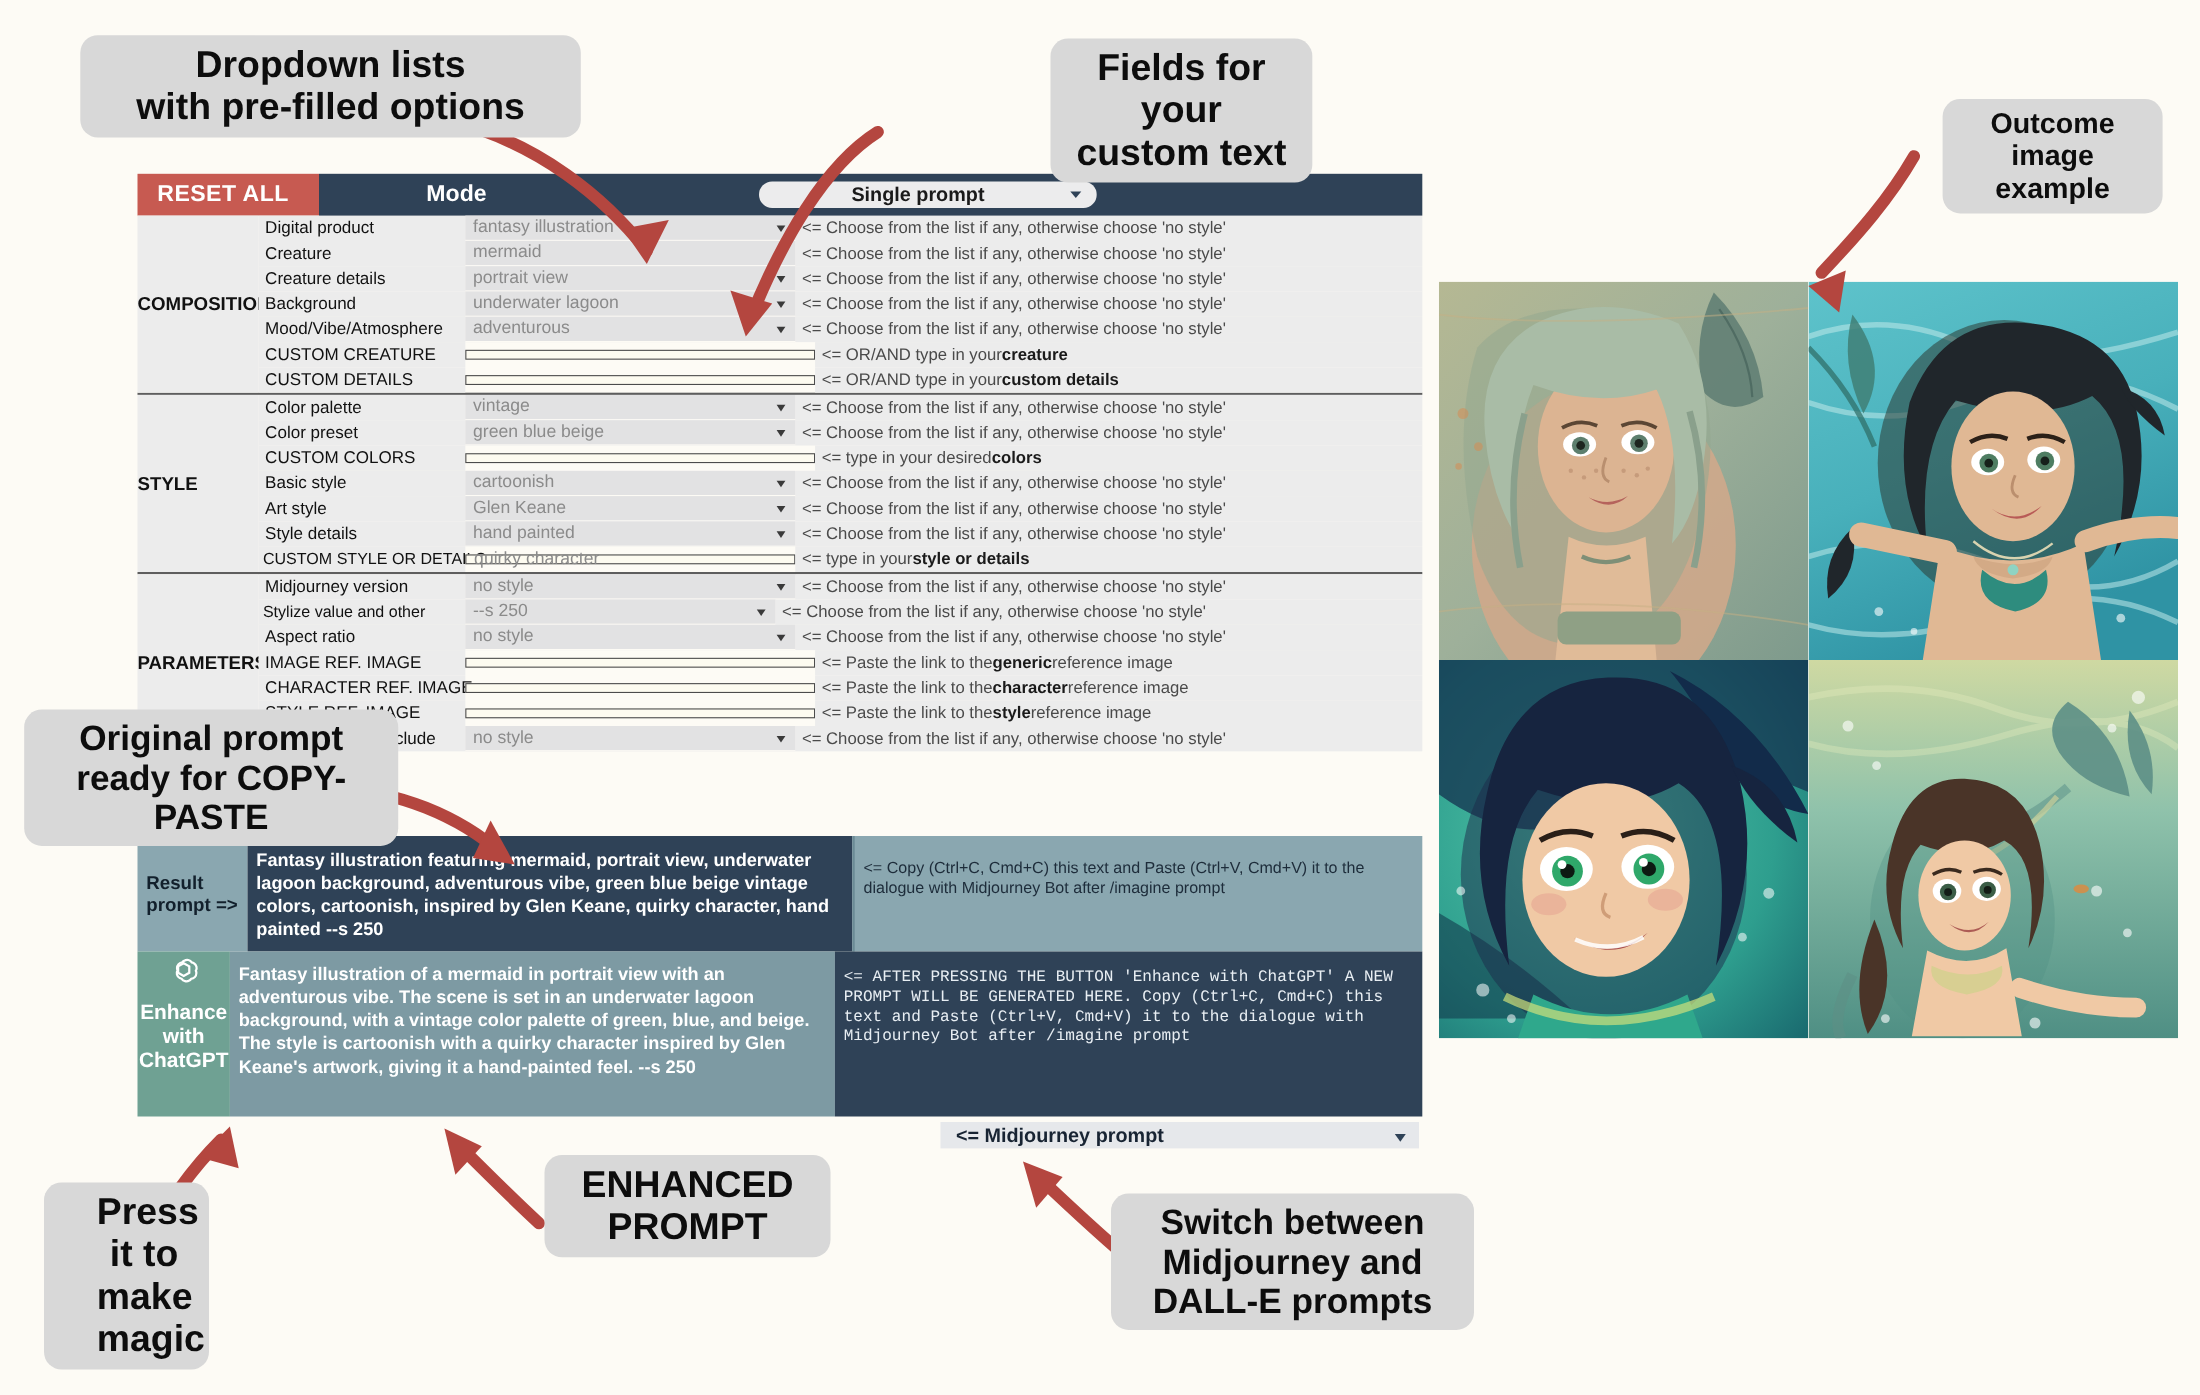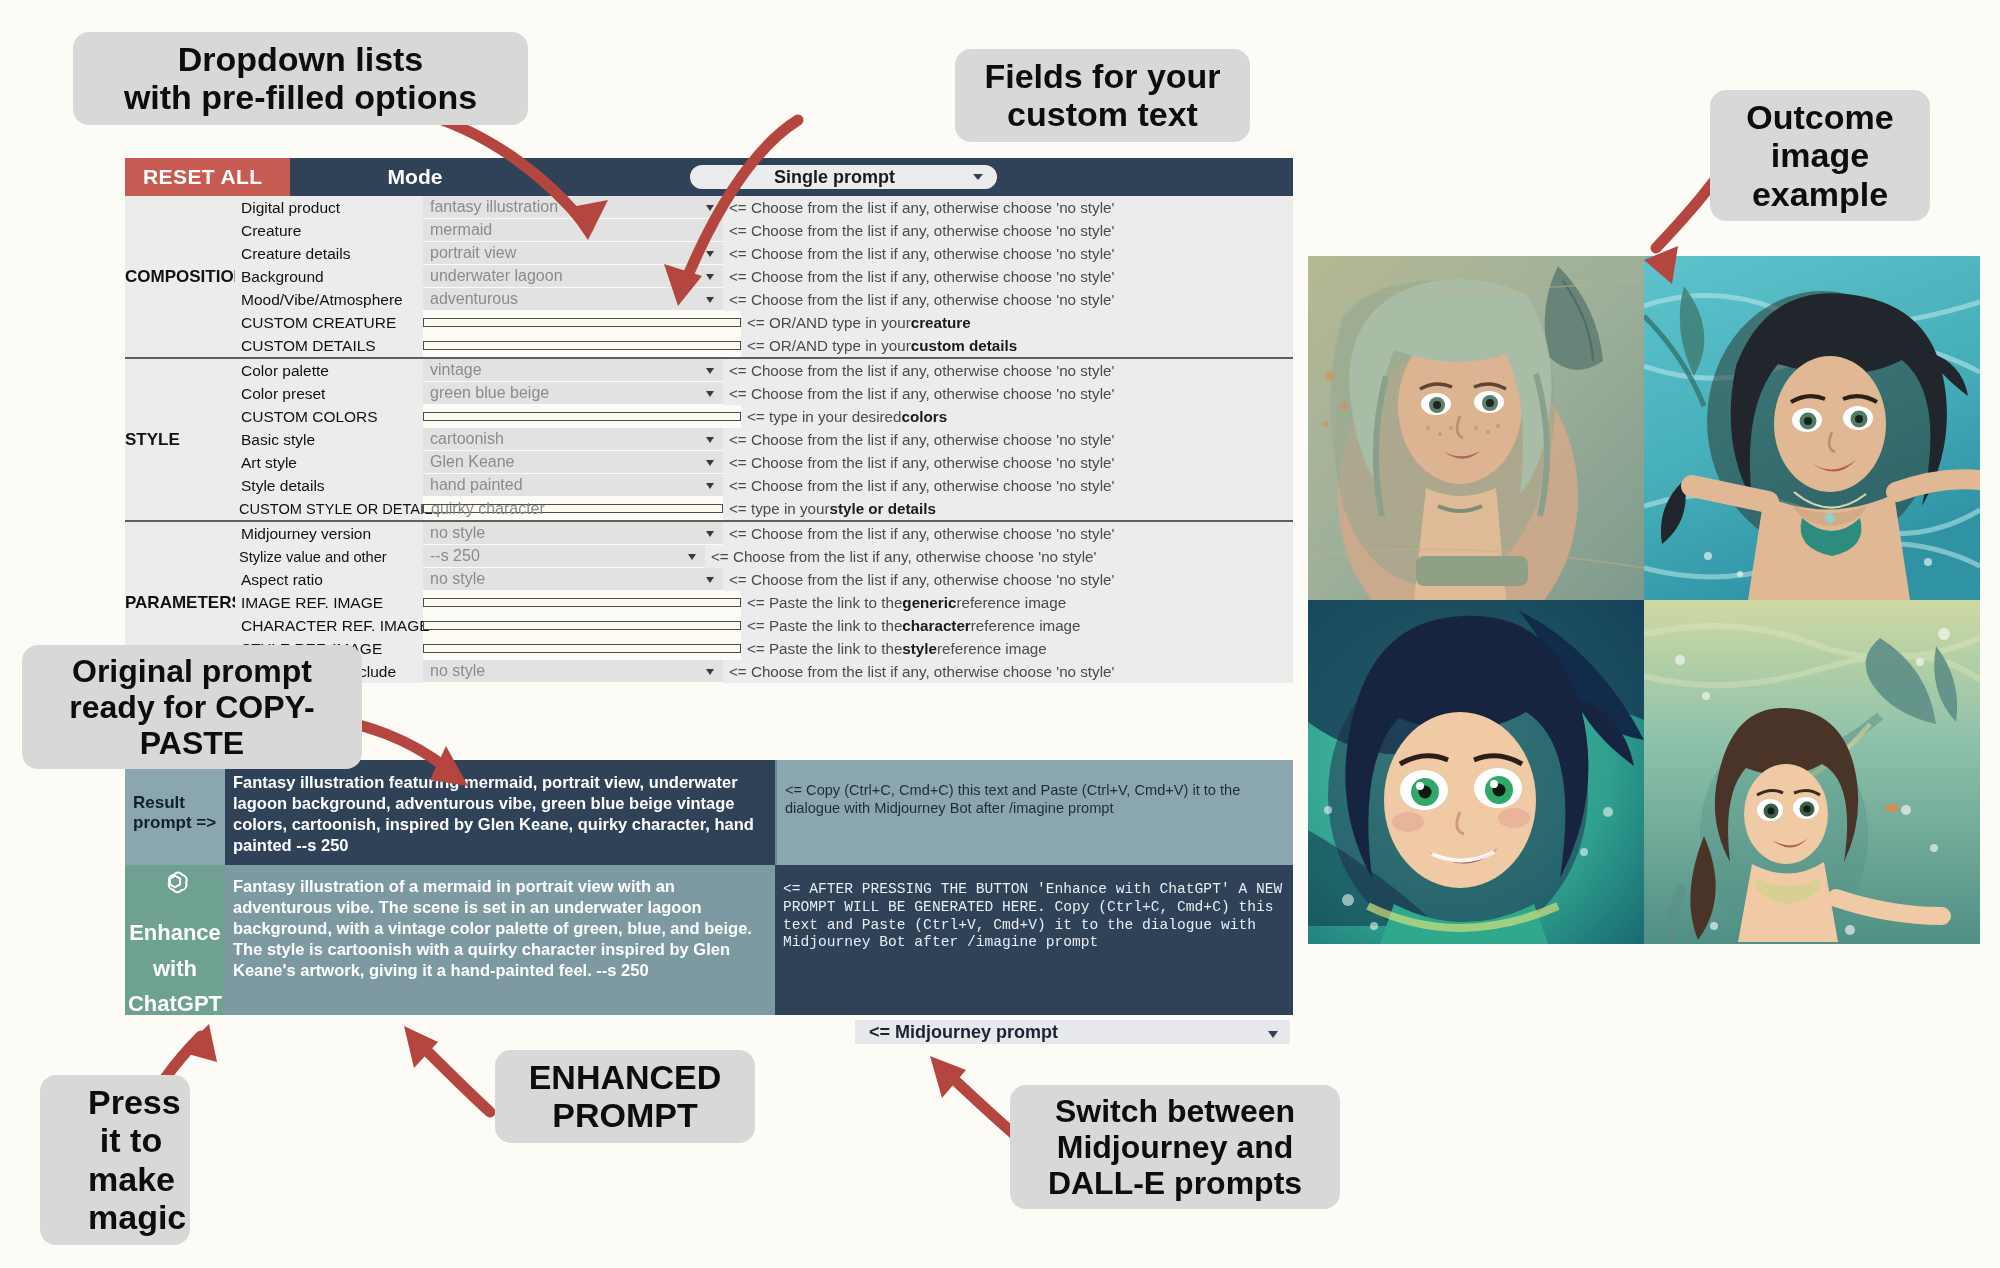--- a/index.html
+++ b/index.html
@@ -147,25 +147,25 @@
   }
 
   
   #enhance-block {
     position: absolute;
     left: 125px; top: 865px;
     width: 1168px; height: 150px;
     display: flex;
   }
   .gpt-btn {
-    width: 100px;
+    width: 84px;
     background: #6fa193;
     display: flex; flex-direction: column;
-    align-items: center; justify-content: space-between;
-    color: #fff; font-weight: bold; font-size: 22px;
+    align-items: center; justify-content: flex-start;
+    color: #fff; font-weight: bold; font-size: 19px;
     line-height: 1.05;
     gap: 2px;
   }
   .gpt-btn svg { margin-bottom: 6px; }
   .enh-text {
     width: 550px;
     background: #7d9aa3;
     color: #fff; font-weight: bold; font-size: 16.5px;
     line-height: 1.27;
     padding: 11px 12px 0 8px;
@@ -719,26 +719,26 @@
 <svg class="arrow" style="left:900px;top:1050px;width:160px;height:120px" viewBox="0 0 160 120">
   <path d="M140 106 C 110 82, 80 54, 42 18" stroke="#b4463f" stroke-width="11" fill="none" stroke-linecap="round"></path>
   <path d="M30 6 l36 14 l-24 28z" fill="#b4463f"></path>
 </svg>
 
 <div class="callout" style="left:73px;top:32px;width:455px;font-size:34px;">
   <span style="white-space:pre-line">Dropdown lists
 with pre-filled options</span>
 </div>
 
-<div class="callout" style="left:955px;top:49px;width:295px;font-size:34px;">
+<div class="callout" style="left:955px;top:35px;width:238px;font-size:34px;">
   <span style="white-space:pre-line">Fields for your
 custom text</span>
 </div>
 
-<div class="callout" style="left:1710px;top:90px;width:220px;font-size:34px;">
+<div class="callout" style="left:1766px;top:90px;width:200px;font-size:26px;">
   <span style="white-space:pre-line">Outcome
 image
 example</span>
 </div>
 
 <div class="callout" style="left:22px;top:645px;width:340px;font-size:32px;">
   <span style="white-space:pre-line">Original prompt
 ready for COPY-
 PASTE</span>
 </div>

